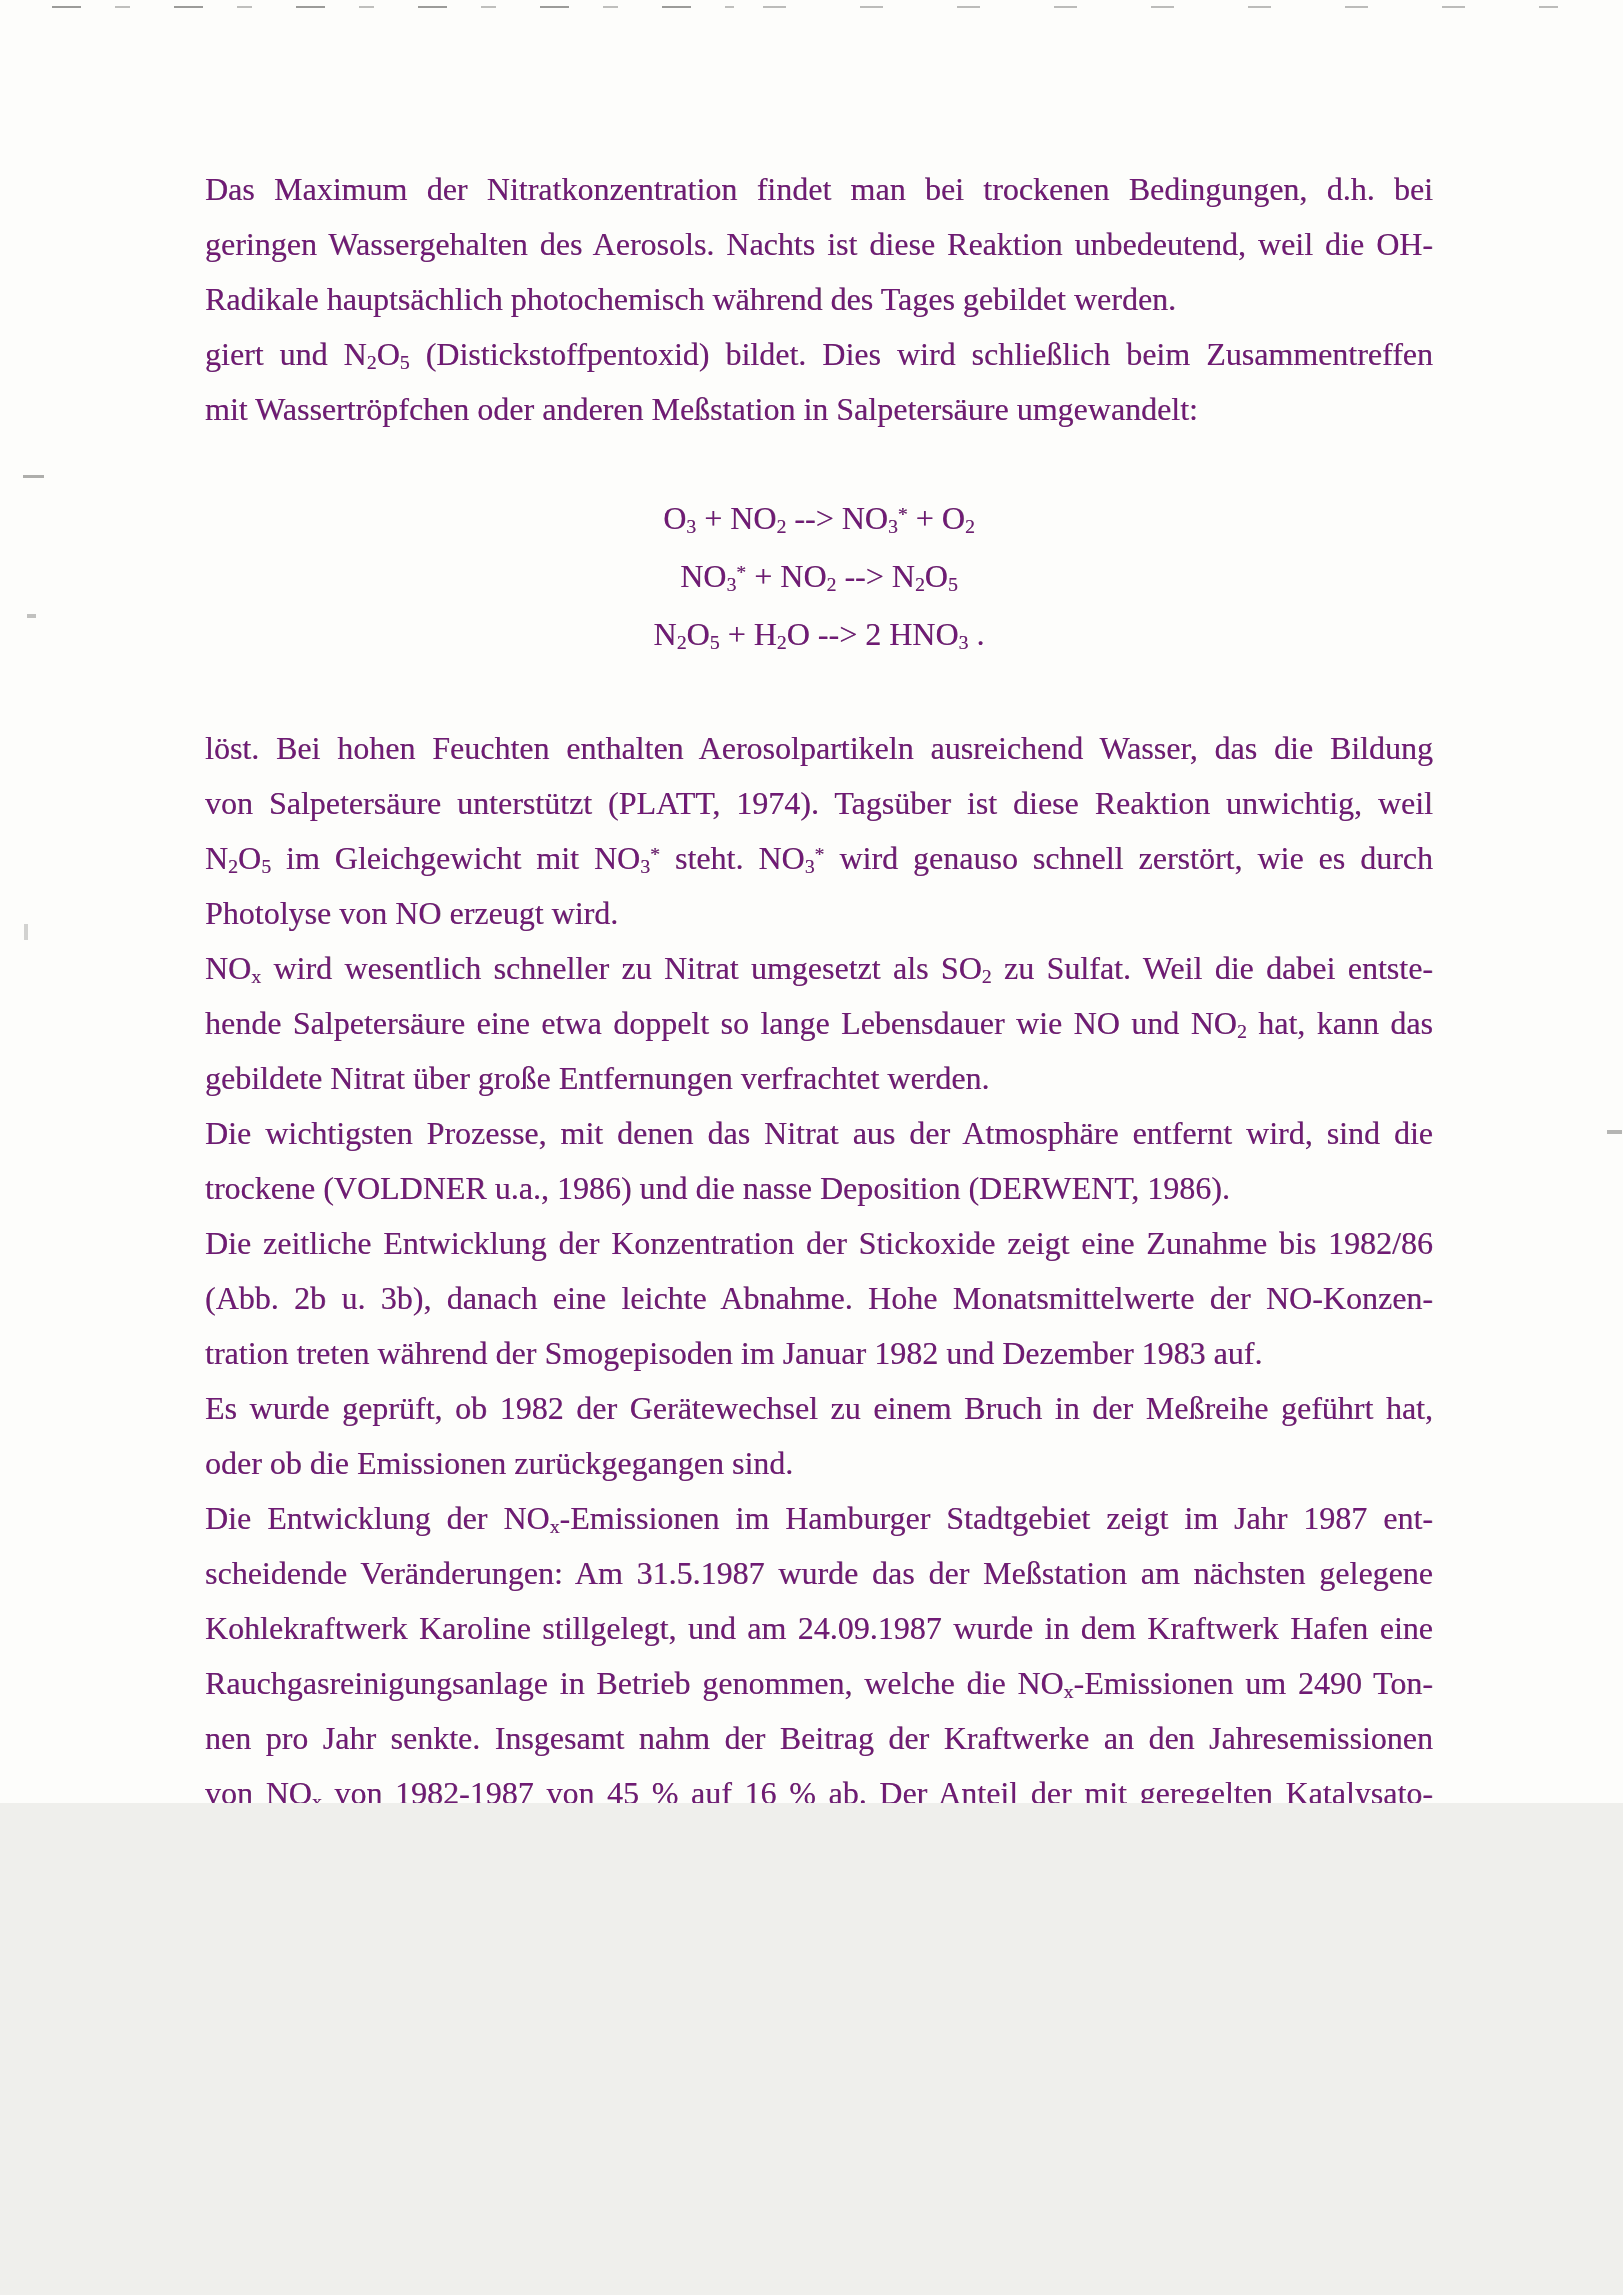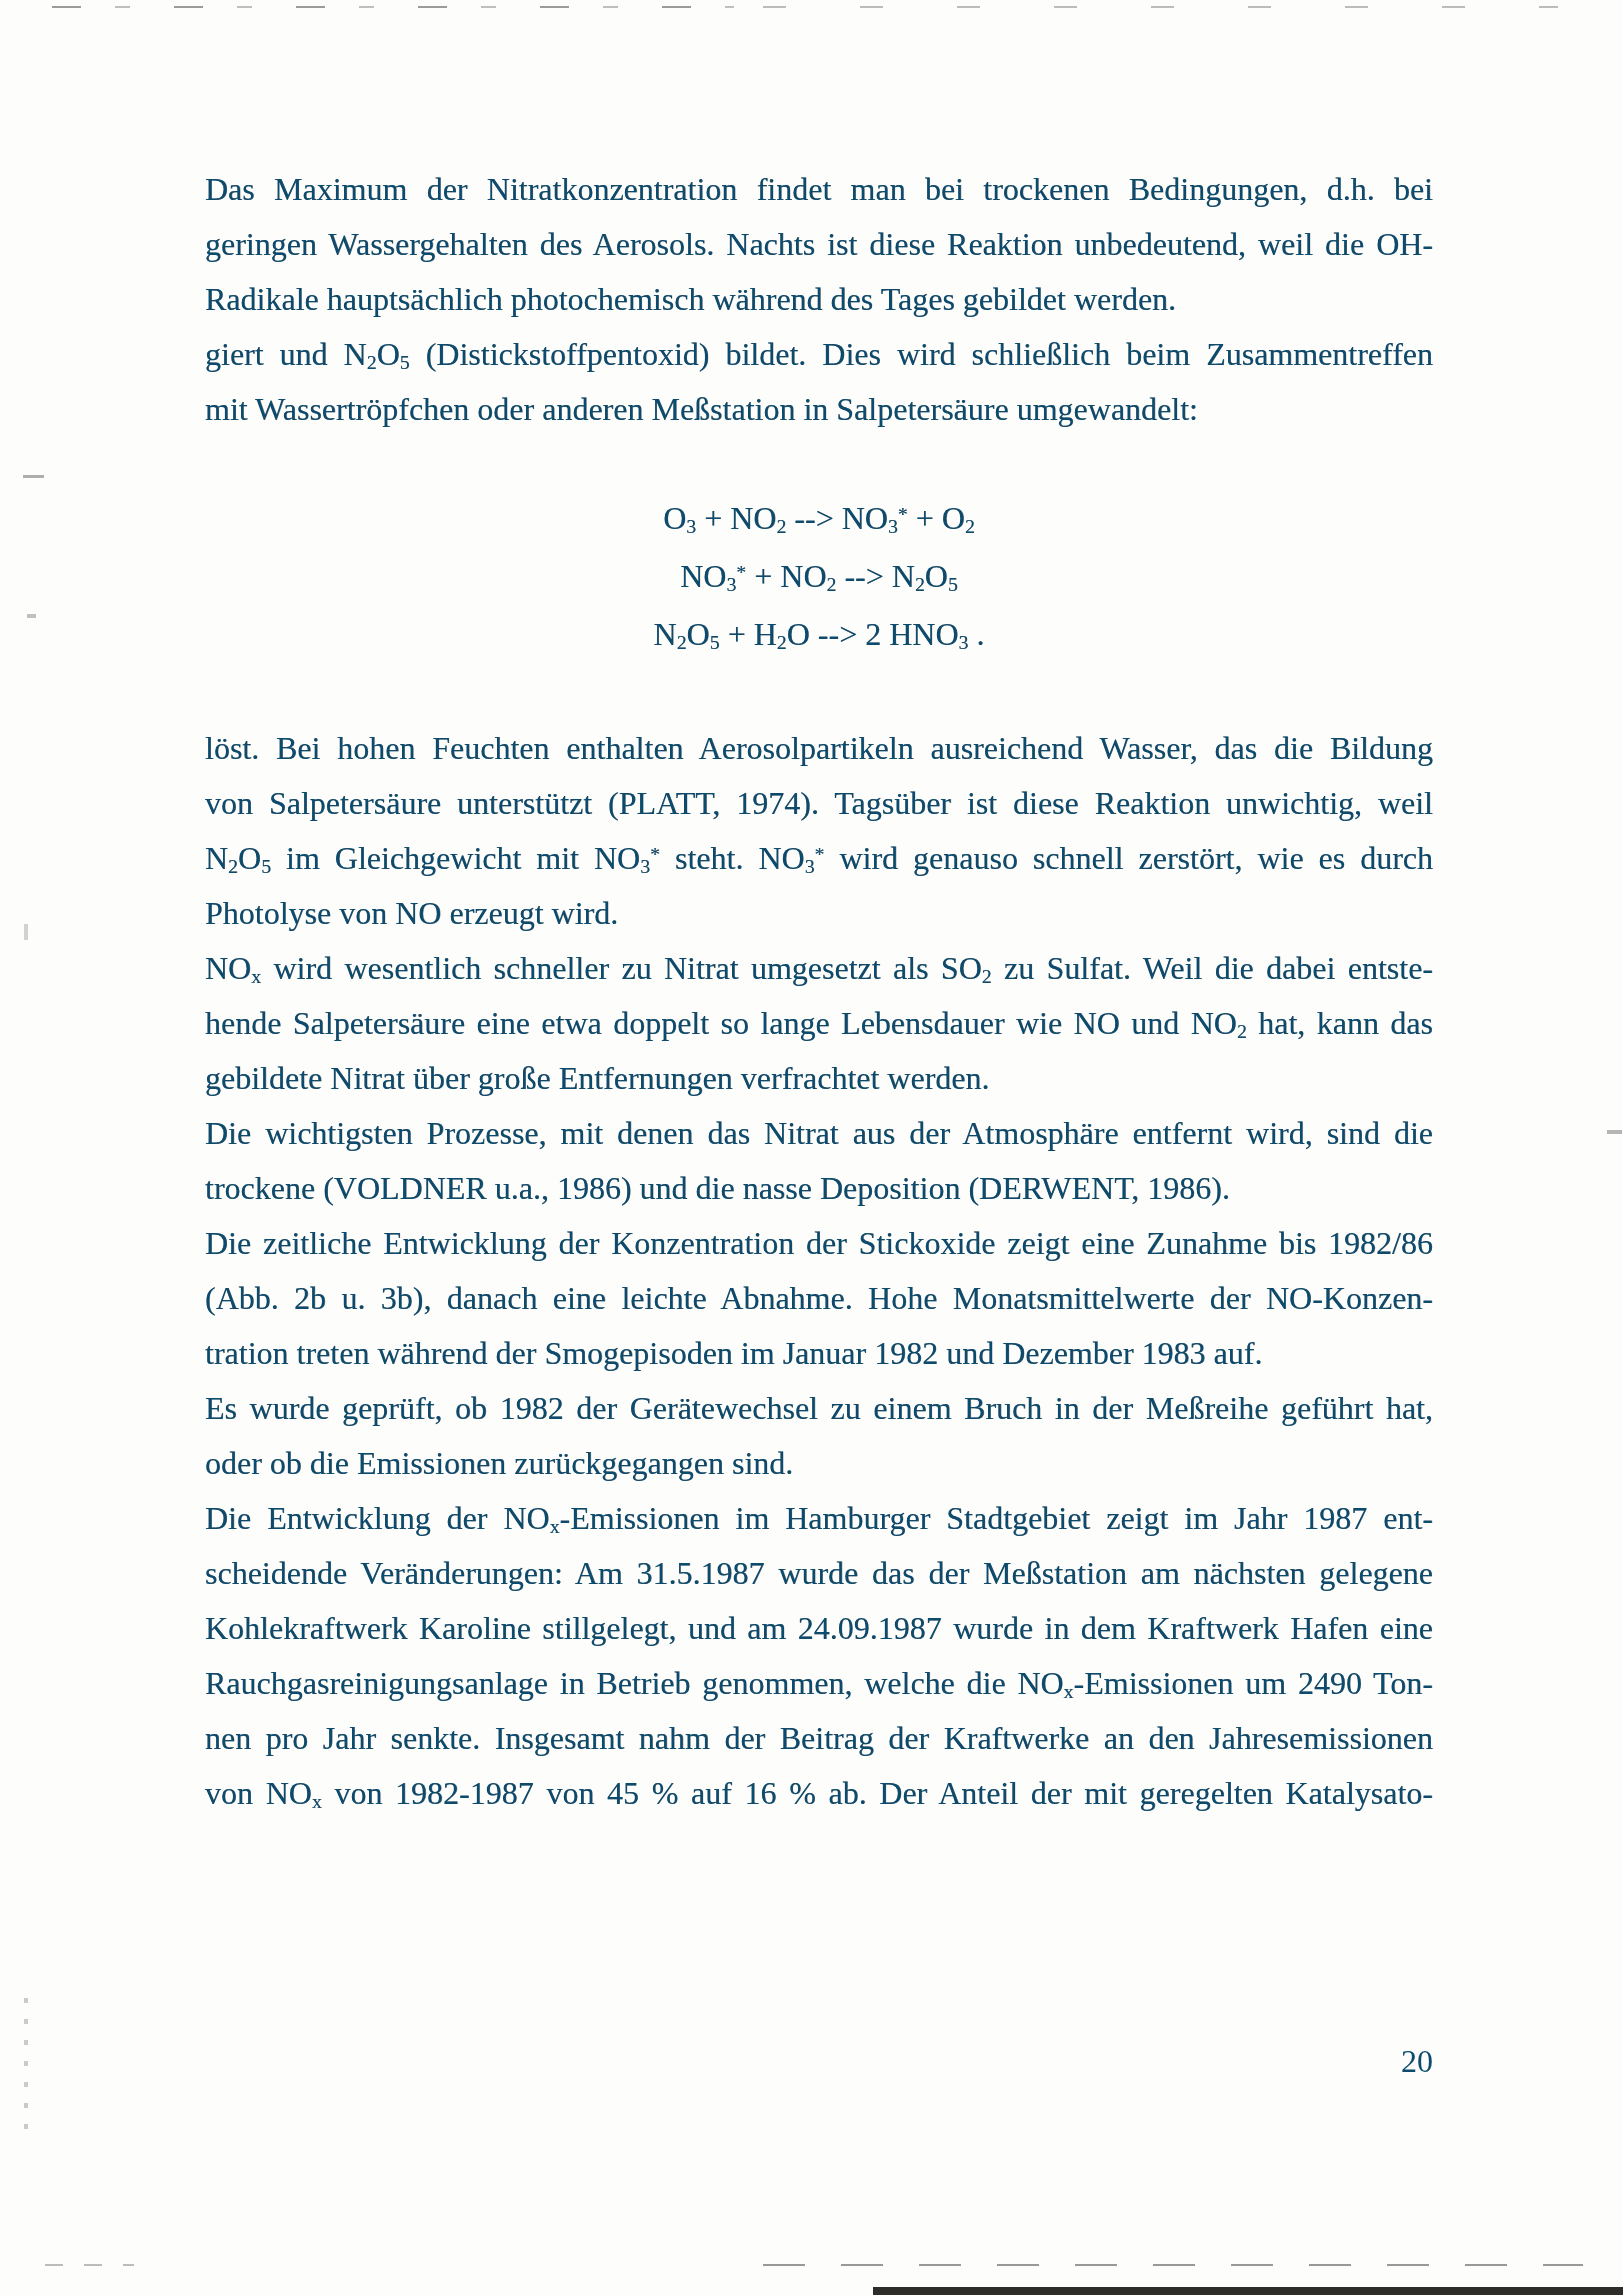--- a/index.html
+++ b/index.html
@@ -1,26 +1,26 @@
 <!DOCTYPE html>
 <html style="font-size:13px"><head>
 <meta charset="utf-8">
 <title>Scanned Document Page</title>
 <style>
   * { margin: 0; padding: 0; box-sizing: border-box; }
   html, body { background: #efefec; }
   .page {
     position: relative;
     width: 1623px;
-    height: 2295px;
+    height: 1803px;
     margin: 0 auto;
     background: #fdfdfb;
     overflow: hidden;
     font-family: "Liberation Serif", "DejaVu Serif", serif;
-    color: #0c4a6e;
+    color: #701a75;
   }
   .content {
     position: absolute;
     left: 205px;
     top: 162px;
     width: 1228px;
     font-size: 32px;
     line-height: 55px;
     text-shadow: 0.3px 0 0 rgba(26,25,22,0.5);
   }

